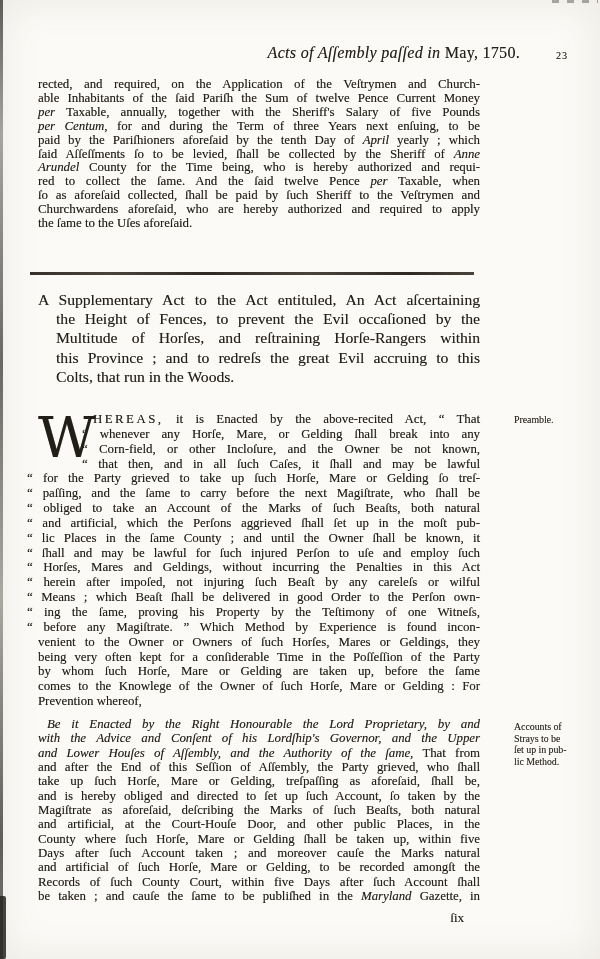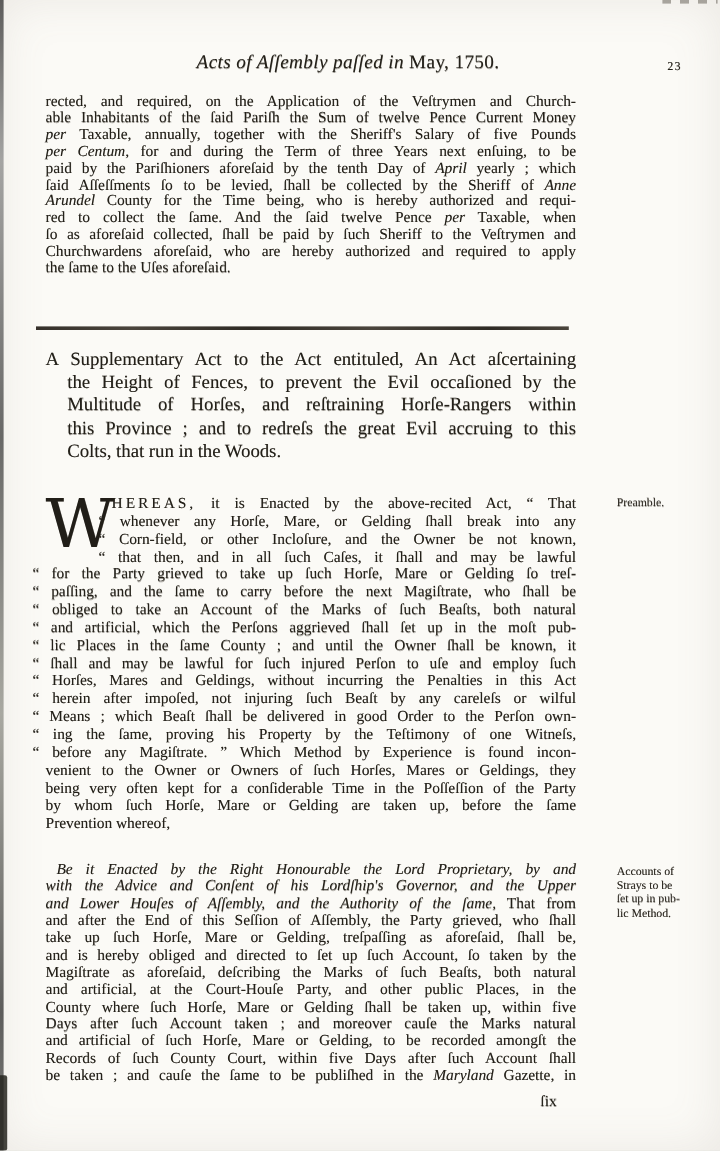--- a/index.html
+++ b/index.html
@@ -13,21 +13,21 @@
   .page * { text-shadow: 0.2px 0.2px 0.35px rgba(50,44,36,0.45); }
 
   .scan-edge { position:absolute; left:0; top:0; width:3px; height:959px;
     background:linear-gradient(#2b2b2b,#8a8a8a 14%,#3a3a3a 38%,#909088 62%,#2b2b2b 88%,#555);
     opacity:.75; text-shadow:none; }
   .scan-blob { position:absolute; left:0; top:896px; width:6px; height:63px;
     background:#26241f; opacity:.85; border-radius:0 2px 2px 0; }
   .scan-tick { position:absolute; left:552px; top:0; width:46px; height:3px;
     background:repeating-linear-gradient(90deg,#6a655c 0 7px,transparent 7px 15px); opacity:.55; }
 
-  .header { position:absolute; left:60px; top:44px; width:460px; text-align:center;
+  .header { position:absolute; left:60px; top:44px; width:460px; text-align:right;
     font-size:16px; letter-spacing:0.3px; }
   .header .it { font-style:italic; }
   .page-number { position:absolute; left:556px; top:50px; font-size:10px; letter-spacing:1px; }
 
   .col { position:absolute; left:38px; width:442px; }
   .line { text-align:justify; text-align-last:justify; white-space:normal; }
   .line.last { text-align-last:left; }
   .line.ind { text-indent:9px; }
   .line.hq { text-indent:-11px; }
   .it { font-style:italic; }
@@ -113,36 +113,37 @@
       <div class="line hq">“ lic Places in the ſame County ; and until the Owner ſhall be known, it</div>
       <div class="line hq">“ ſhall and may be lawful for ſuch injured Perſon to uſe and employ ſuch</div>
       <div class="line hq">“ Horſes, Mares and Geldings, without incurring the Penalties in this Act</div>
       <div class="line hq">“ herein after impoſed, not injuring ſuch Beaſt by any careleſs or wilful</div>
       <div class="line hq">“ Means ; which Beaſt ſhall be delivered in good Order to the Perſon own-</div>
       <div class="line hq">“ ing the ſame, proving his Property by the Teſtimony of one Witneſs,</div>
       <div class="line hq">“ before any Magiſtrate. ”  Which Method by Experience is found incon-</div>
       <div class="line">venient to the Owner or Owners of ſuch Horſes, Mares or Geldings, they</div>
       <div class="line">being very often kept for a conſiderable Time in the Poſſeſſion of the Party</div>
       <div class="line">by whom ſuch Horſe, Mare or Gelding are taken up, before the ſame</div>
+      <div class="line">comes to the Knowlege of the Owner of ſuch Horſe, Mare or Gelding : For</div>
       <div class="line last">Prevention whereof,</div>
     </div>
 
   <div class="mnote" id="mnote-preamble">
       <div>Preamble.</div>
     </div>
 
   <div class="col" id="enacting">
       <div class="line ind"><span class="it">Be it Enacted by the Right Honourable the Lord Proprietary, by and</span></div>
       <div class="line"><span class="it">with the Advice and Conſent of his Lordſhip's Governor, and the Upper</span></div>
       <div class="line"><span class="it">and Lower Houſes of Aſſembly, and the Authority of the ſame,</span> That from</div>
       <div class="line">and after the End of this Seſſion of Aſſembly, the Party grieved, who ſhall</div>
       <div class="line">take up ſuch Horſe, Mare or Gelding, treſpaſſing as aforeſaid, ſhall be,</div>
       <div class="line">and is hereby obliged and directed to ſet up ſuch Account, ſo taken by the</div>
       <div class="line">Magiſtrate as aforeſaid, deſcribing the Marks of ſuch Beaſts, both natural</div>
-      <div class="line">and artificial, at the Court-Houſe Party, and other public Places, in the</div>
+      <div class="line">and artificial, at the Court-Houſe Door, and other public Places, in the</div>
       <div class="line">County where ſuch Horſe, Mare or Gelding ſhall be taken up, within five</div>
       <div class="line">Days after ſuch Account taken ; and moreover cauſe the Marks natural</div>
       <div class="line">and artificial of ſuch Horſe, Mare or Gelding, to be recorded amongſt the</div>
       <div class="line">Records of ſuch County Court, within five Days after ſuch Account ſhall</div>
       <div class="line">be taken ; and cauſe the ſame to be publiſhed in the <span class="it">Maryland</span> Gazette, in</div>
     </div>
 
   <div class="mnote" id="mnote2">
       <div>Accounts of</div>
       <div>Strays to be</div>

